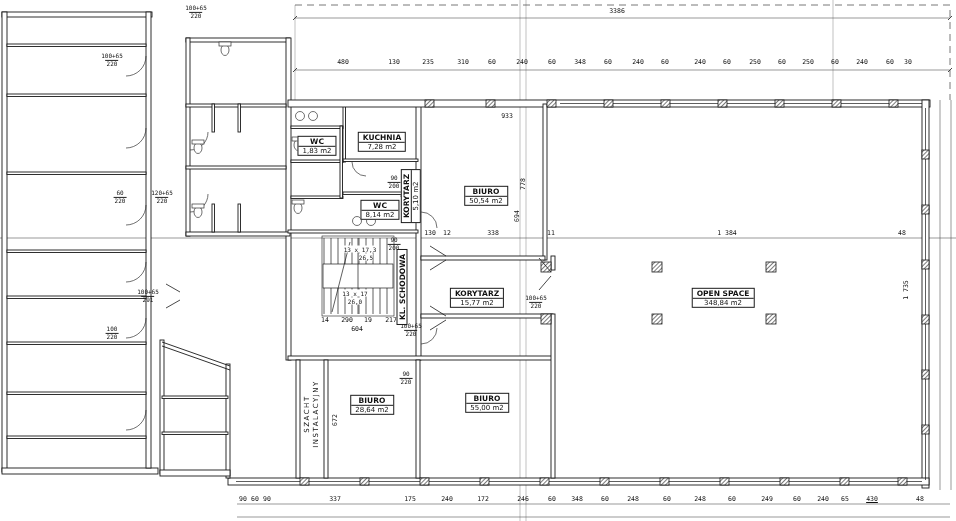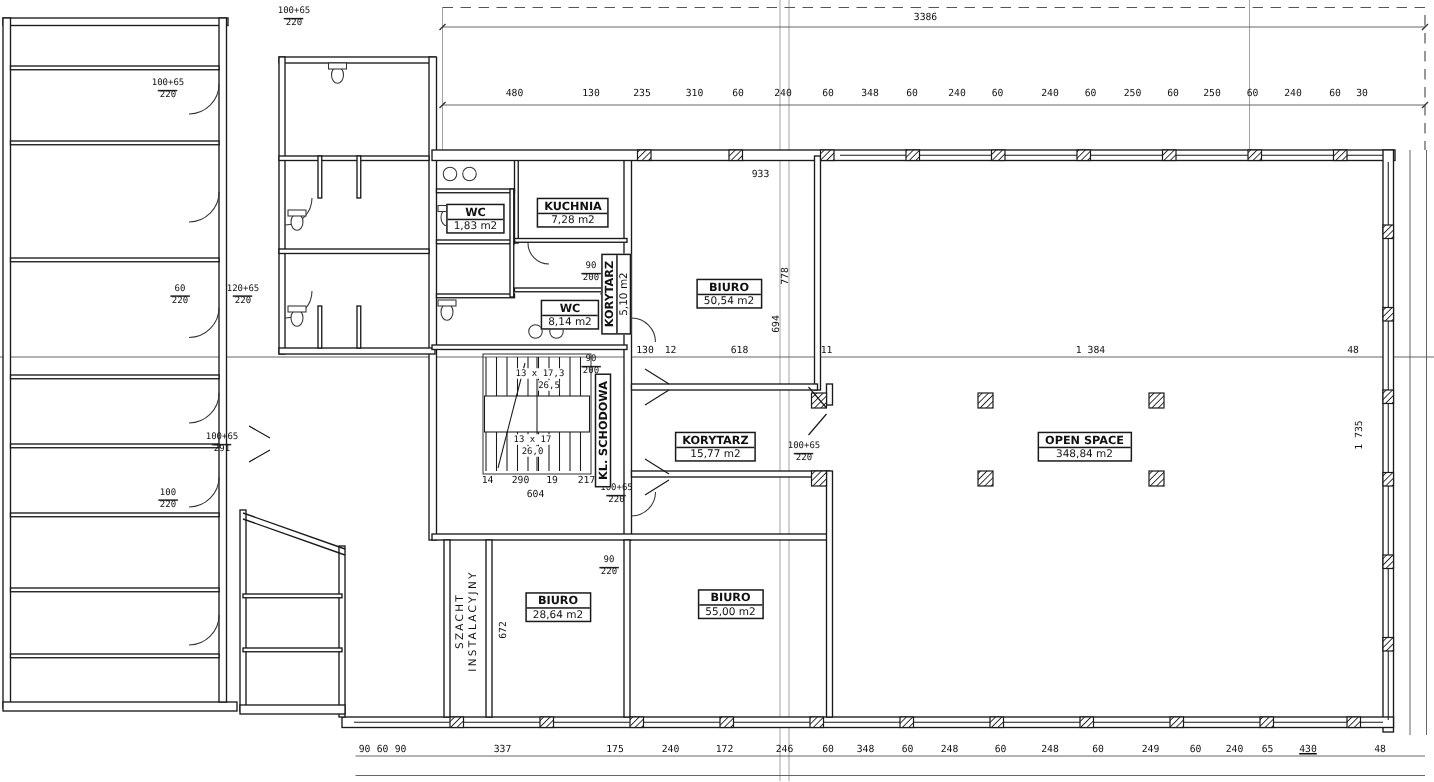--- a/index.html
+++ b/index.html
@@ -277,21 +277,21 @@
       <span style="left: 782px; top: 0px;">60</span>
       <span style="left: 808px; top: 0px;">250</span>
       <span style="left: 835px; top: 0px;">60</span>
       <span style="left: 862px; top: 0px;">240</span>
       <span style="left: 890px; top: 0px;">60</span>
       <span style="left: 908px; top: 0px;">30</span>
     </div>
   <div class="dim-row" style="top:233px">
       <span style="left: 430px; top: 0px;">130</span>
       <span style="left: 447px; top: 0px;">12</span>
-      <span style="left: 493px; top: 0px;">618</span>
+      <span style="left: 493px; top: 0px;">338</span>
       <span style="left: 551px; top: 0px;">11</span>
       <span style="left: 727px; top: 0px;">1 384</span>
       <span style="left: 902px; top: 0px;">48</span>
     </div>
   <div class="dim-row" style="top:499px">
       <span style="left: 243px; top: 0px;">90</span>
       <span style="left: 255px; top: 0px;">60</span>
       <span style="left: 267px; top: 0px;">90</span>
       <span style="left: 335px; top: 0px;">337</span>
       <span style="left: 410px; top: 0px;">175</span>

